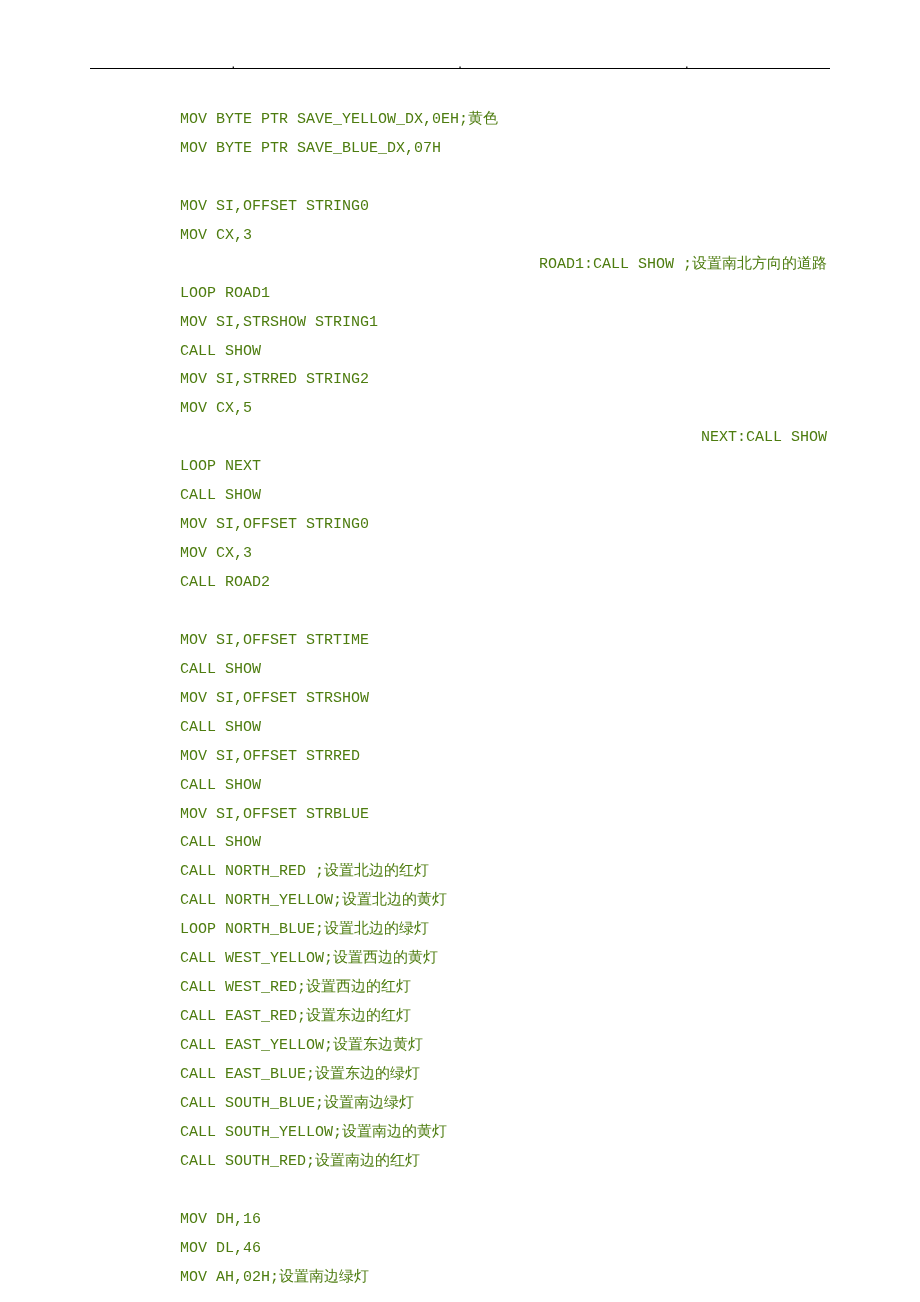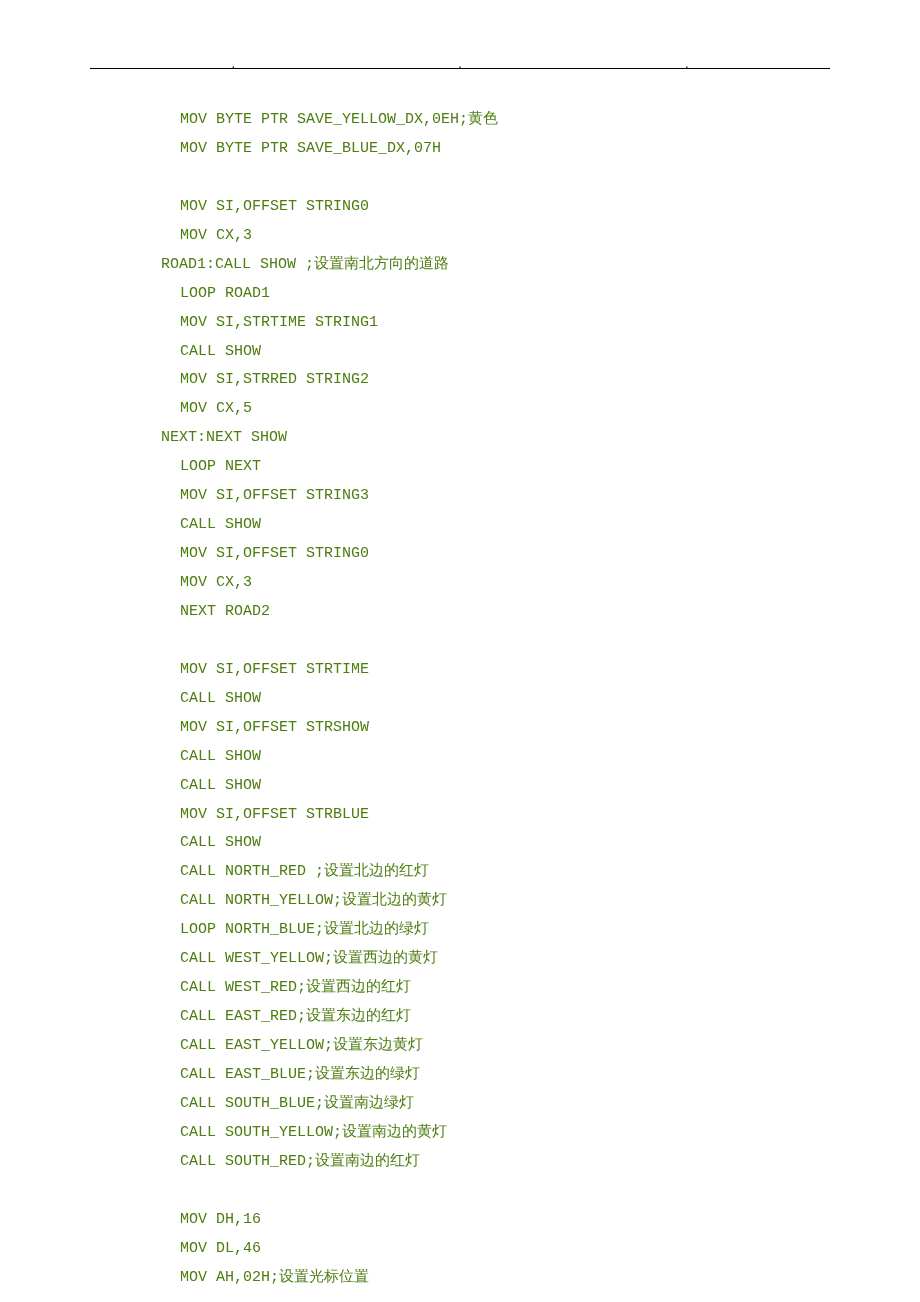--- a/index.html
+++ b/index.html
@@ -37,20 +37,21 @@
     font-family: "SimSun", "Courier New", monospace;
     font-size: 15px;
     line-height: 1.73;
     color: #4d7c0f;
     white-space: pre;
     margin: 3px;
     padding-left: 78px;
   }
   .code-line.label {
     padding-left: 68px;
+    text-align: right;
   }
   .code-line.blank {
     min-height: 1.73em;
   }
 </style>
 </head>
 <body>
 
 <div class="page">
 
@@ -63,49 +64,49 @@
   </div>
 
   <div id="code-container">
       <p class="code-line"> MOV BYTE PTR SAVE_YELLOW_DX,0EH;黄色</p>
       <p class="code-line"> MOV BYTE PTR SAVE_BLUE_DX,07H</p>
       <p class="code-line blank"></p>
       <p class="code-line"> MOV SI,OFFSET STRING0</p>
       <p class="code-line"> MOV CX,3</p>
       <p class="code-line label">ROAD1:CALL SHOW ;设置南北方向的道路</p>
       <p class="code-line"> LOOP ROAD1</p>
-      <p class="code-line"> MOV SI,STRTIME STRING1</p>
+      <p class="code-line"> MOV SI,STRSHOW STRING1</p>
       <p class="code-line"> CALL SHOW</p>
       <p class="code-line"> MOV SI,STRRED STRING2</p>
       <p class="code-line"> MOV CX,5</p>
-      <p class="code-line label">NEXT:NEXT SHOW</p>
+      <p class="code-line label">NEXT:CALL SHOW</p>
       <p class="code-line"> LOOP NEXT</p>
-      <p class="code-line"> MOV SI,OFFSET STRING3</p>
       <p class="code-line"> CALL SHOW</p>
       <p class="code-line"> MOV SI,OFFSET STRING0</p>
       <p class="code-line"> MOV CX,3</p>
-      <p class="code-line"> NEXT ROAD2</p>
+      <p class="code-line"> CALL ROAD2</p>
       <p class="code-line blank"></p>
       <p class="code-line"> MOV SI,OFFSET STRTIME</p>
       <p class="code-line"> CALL SHOW</p>
       <p class="code-line"> MOV SI,OFFSET STRSHOW</p>
       <p class="code-line"> CALL SHOW</p>
+      <p class="code-line"> MOV SI,OFFSET STRRED</p>
       <p class="code-line"> CALL SHOW</p>
       <p class="code-line"> MOV SI,OFFSET STRBLUE</p>
       <p class="code-line"> CALL SHOW</p>
       <p class="code-line"> CALL NORTH_RED ;设置北边的红灯</p>
       <p class="code-line"> CALL NORTH_YELLOW;设置北边的黄灯</p>
       <p class="code-line"> LOOP NORTH_BLUE;设置北边的绿灯</p>
       <p class="code-line"> CALL WEST_YELLOW;设置西边的黄灯</p>
       <p class="code-line"> CALL WEST_RED;设置西边的红灯</p>
       <p class="code-line"> CALL EAST_RED;设置东边的红灯</p>
       <p class="code-line"> CALL EAST_YELLOW;设置东边黄灯</p>
       <p class="code-line"> CALL EAST_BLUE;设置东边的绿灯</p>
       <p class="code-line"> CALL SOUTH_BLUE;设置南边绿灯</p>
       <p class="code-line"> CALL SOUTH_YELLOW;设置南边的黄灯</p>
       <p class="code-line"> CALL SOUTH_RED;设置南边的红灯</p>
       <p class="code-line blank"></p>
       <p class="code-line"> MOV DH,16</p>
       <p class="code-line"> MOV DL,46</p>
-      <p class="code-line"> MOV AH,02H;设置光标位置</p>
+      <p class="code-line"> MOV AH,02H;设置南边绿灯</p>
     </div>
 
 </div>
 
 </body></html>

